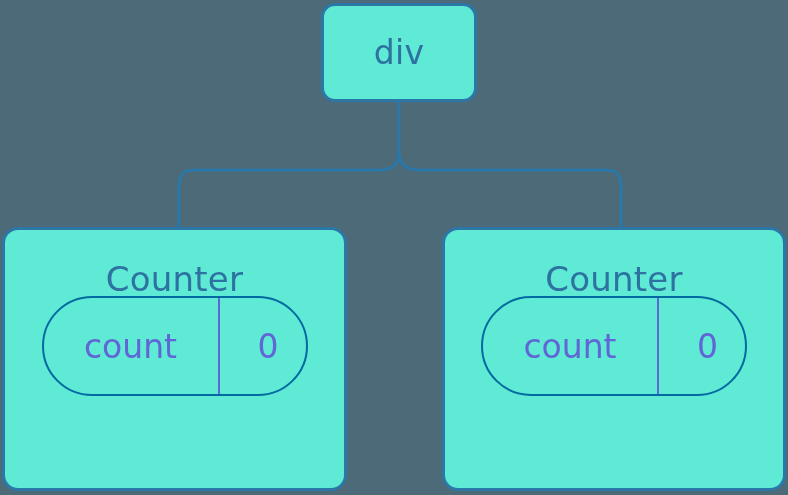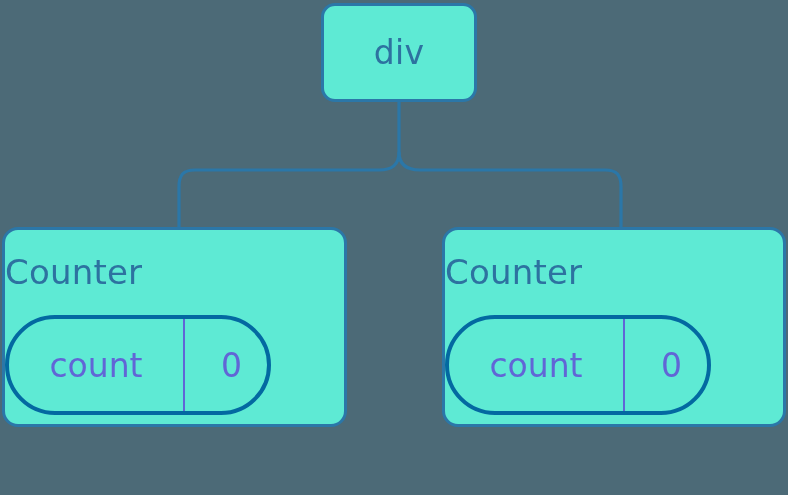--- a/index.html
+++ b/index.html
@@ -44,45 +44,45 @@
     justify-content: center;
   }
   .root-label {
     font-size: 33px;
     color: #2d72a0;
     letter-spacing: 0.3px;
     line-height: 1;
   }
   .child-node {
     top: 227px;
-    height: 200px;
+    height: 264px;
     border-radius: 16px;
-    padding-top: 25px;
+    padding-top: 32px;
     display: flex;
     flex-direction: column;
+    align-items: center;
   }
   #child-node-0 {
     left: 2px;
     width: 345px;
   }
   #child-node-1 {
     left: 442px;
     width: 344px;
   }
   .child-label {
     font-size: 34px;
     color: #2d72a0;
     line-height: 1;
     letter-spacing: 0.2px;
   }
   .state-pill {
-    margin-top: 26px;
     width: 266px;
     height: 100px;
-    border: 4px solid #0369a1;
+    border: 2px solid #0369a1;
     border-radius: 50px;
     box-sizing: border-box;
     display: flex;
     align-items: stretch;
     background: transparent;
     gap: 11px;
   }
   .pill-key {
     flex: 0 0 174px;
     display: flex;

